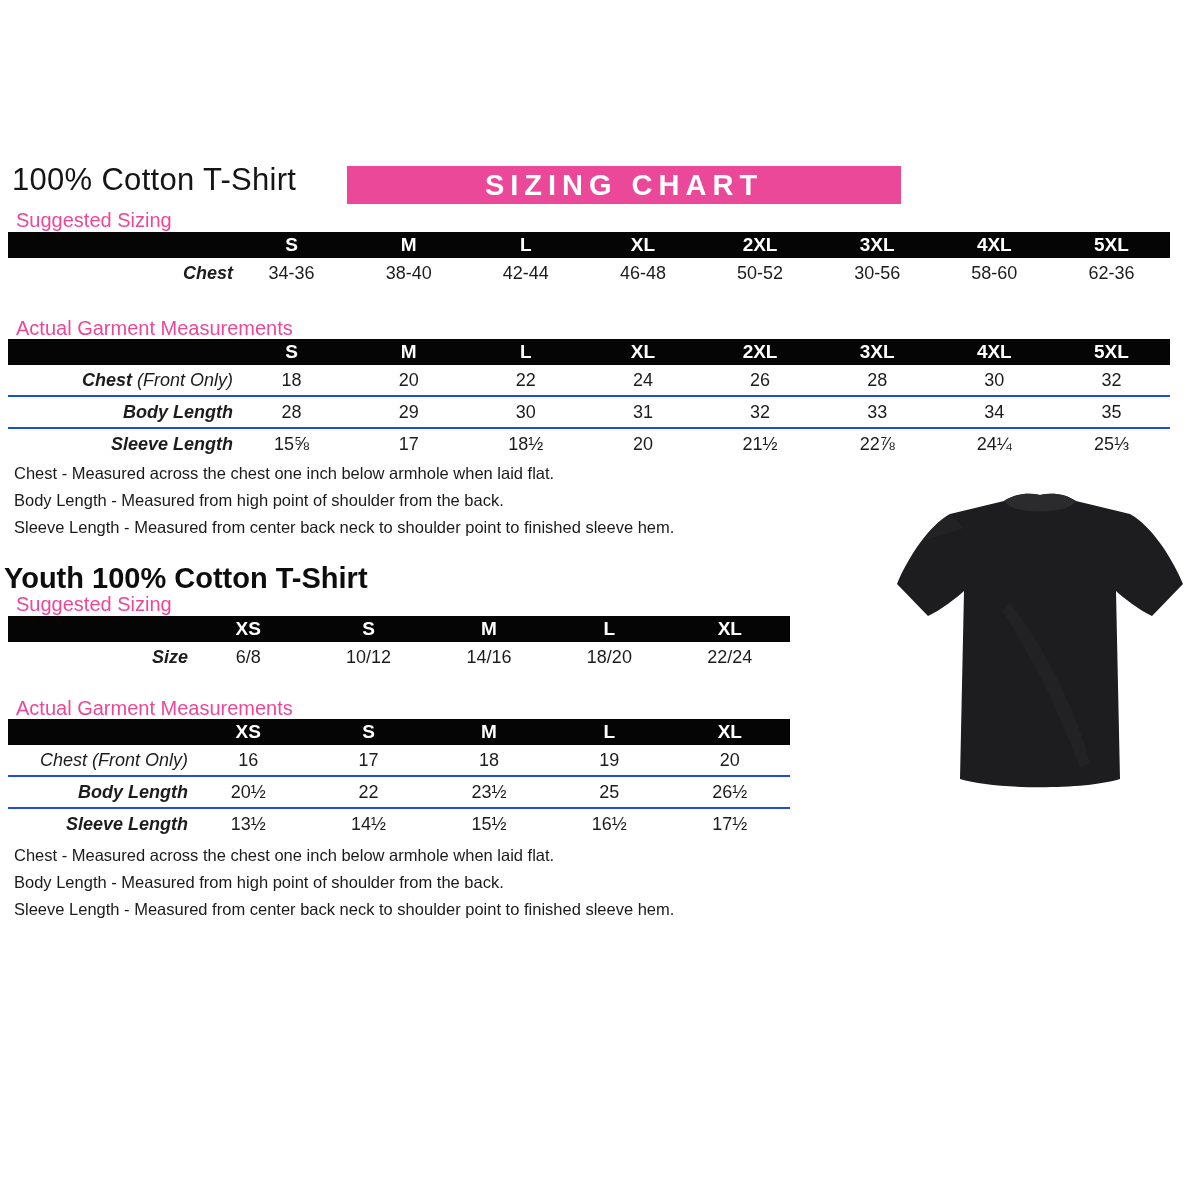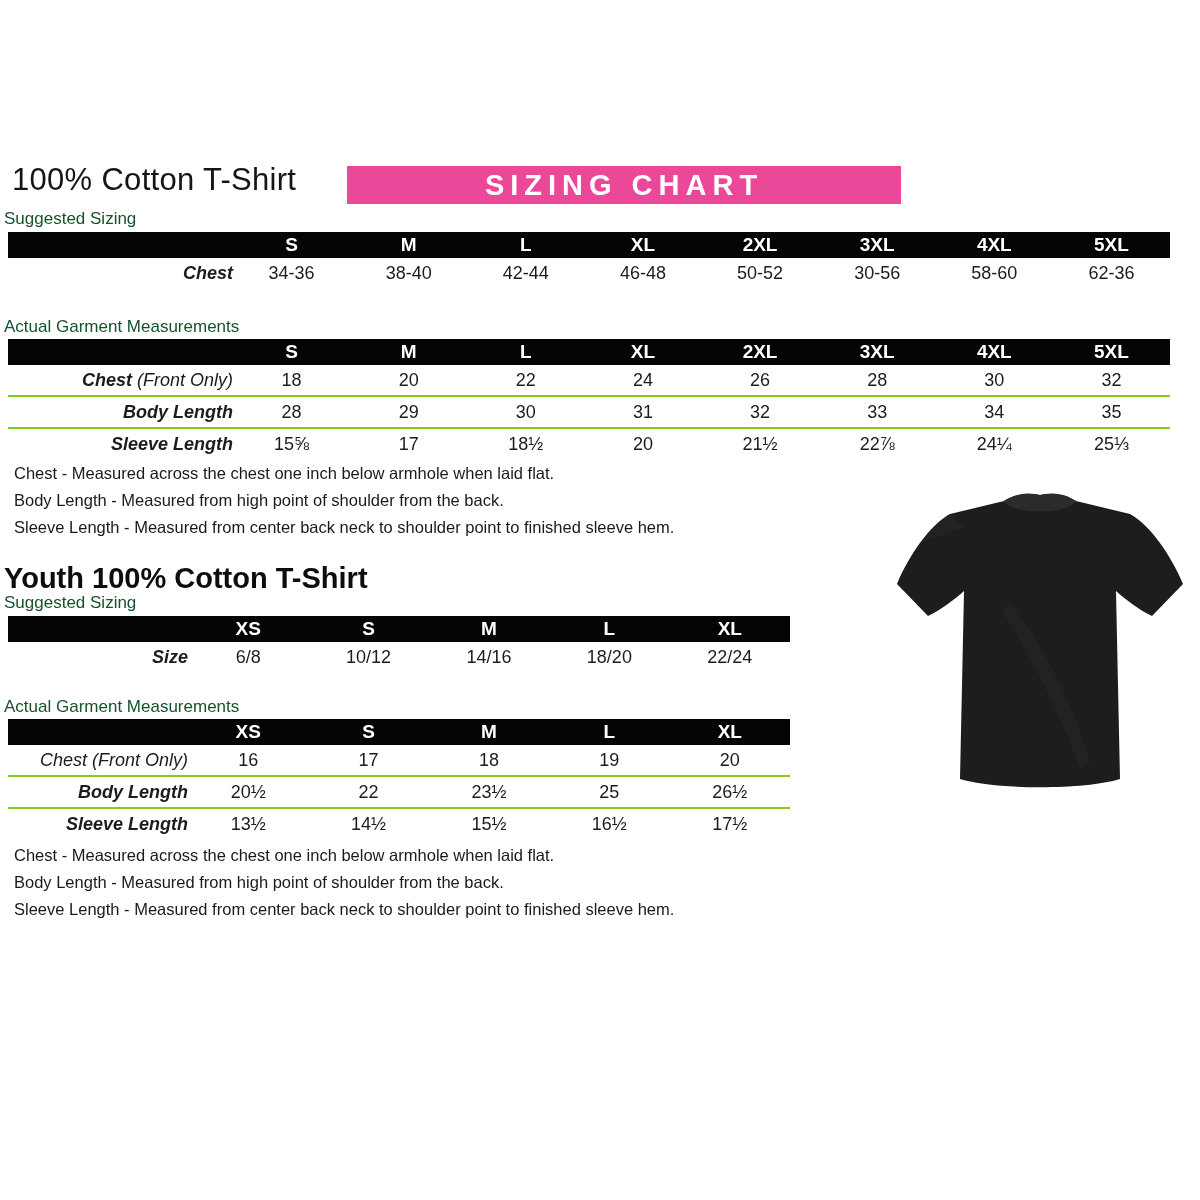--- a/index.html
+++ b/index.html
@@ -9,38 +9,38 @@
   }
   .page-title {
     position:absolute; left:12px; top:162px; font-size:31px; font-weight:400;
     color:#151515; letter-spacing:0.3px;
   }
   .banner {
     position:absolute; left:347px; top:166px; width:554px; height:38px;
     background:#ec4899; color:#fff; display:flex; align-items:center; justify-content:center;
     font-size:29px; font-weight:bold; letter-spacing:6px;
   }
-  .sublabel { position:absolute; left:4px; font-size:17px; color:#14532d; }
+  .sublabel { position:absolute; left:16px; font-size:20px; color:#ec4899; }
   .youth-title {
     position:absolute; left:4px; top:562px; font-size:29px; font-weight:bold; color:#0d0d0d;
   }
   table.size-table {
     position:absolute; border-collapse:collapse; table-layout:fixed;
     font-size:18px; color:#1c1c1c;
   }
   table.size-table th {
     background:#050505; color:#fff; font-weight:bold; font-size:19px;
     height:26px; padding:0; text-align:center;
   }
   table.size-table td {
     height:30px; padding:0; text-align:center; font-size:18px;
   }
   table.size-table td.rowlabel { text-align:right; padding-left:22px;font-style:italic; }
   .bold { font-weight:bold; }
-  table.sep tbody tr + tr td { border-top:2px solid #84cc16; }
+  table.sep tbody tr + tr td { border-top:2px solid #1d4ed8; }
   .notes { position:absolute; left:14px; font-size:16.5px; color:#1a1a1a; }
   .notes div { height:27px; line-height:27px; }
   .tshirt { position:absolute; left:890px; top:483px; }
 </style>
 </head>
 <body>
 
 <div class="canvas">
 
   <div class="page-title">100% Cotton T-Shirt</div>

